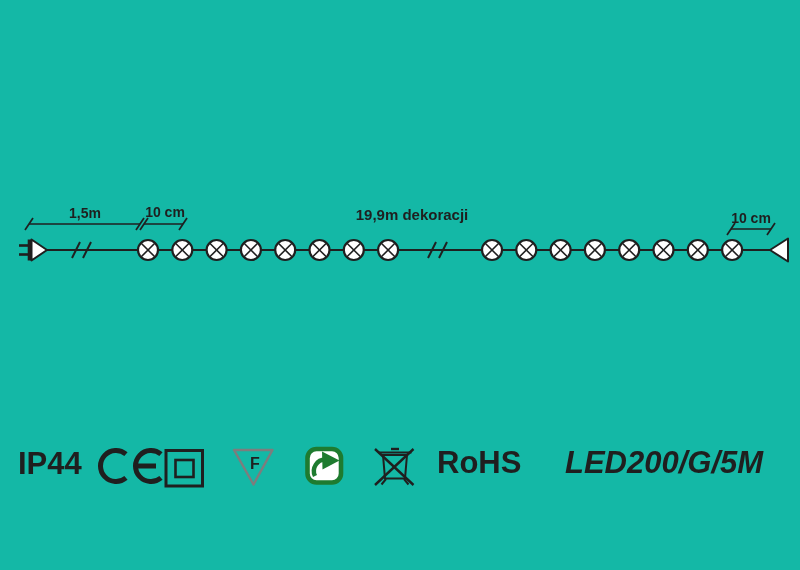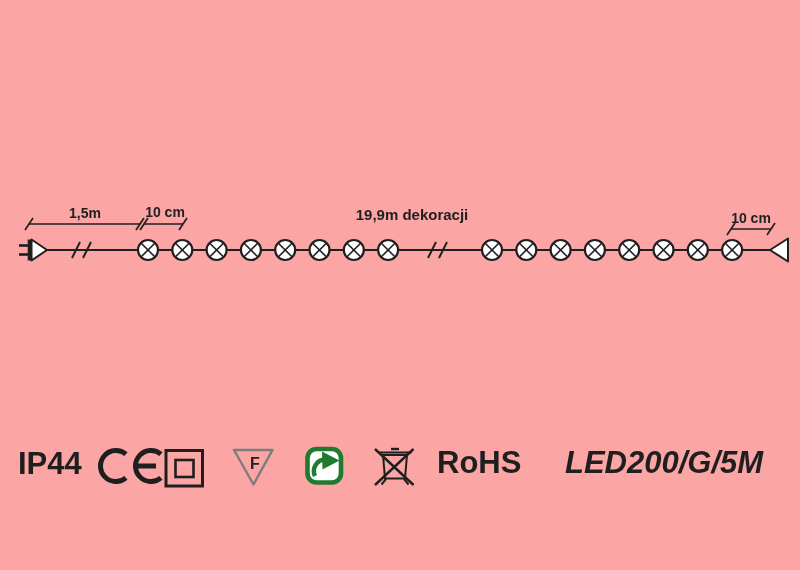--- a/index.html
+++ b/index.html
@@ -1,17 +1,17 @@
 <!DOCTYPE html>
 <html style="--line: #1f1f1f; --green: #1e7b2f; --gray: #7d7d7d;"><head>
 <meta charset="utf-8">
 <style>
   :root{ --line:#1f1f1f; --green:#1e7b2f; --gray:#7d7d7d; }
   html,body{ margin:0; padding:0; background:#ffffff; }
-  .stage{ position:relative; width:800px; height:570px; background:#fca5a5; overflow:hidden; }
+  .stage{ position:relative; width:800px; height:570px; background:#14b8a6; overflow:hidden; }
   svg{ display:block; }
   text{ font-family:"Liberation Sans","DejaVu Sans",sans-serif; fill:var(--line); }
   .dim-label{ font-size:14px; font-weight:bold; }
   .len-label{ font-size:15px; font-weight:bold; }
   .big-label{ font-size:31px; font-weight:bold; }
   .code-label{ font-size:31px; font-weight:bold; font-style:italic; }
   .f-letter{ font-size:16px; font-weight:bold; }
   .s-dark{ stroke:var(--line); }
   .f-none{ fill:none; }
   .f-white{ fill:#ffffff; }

